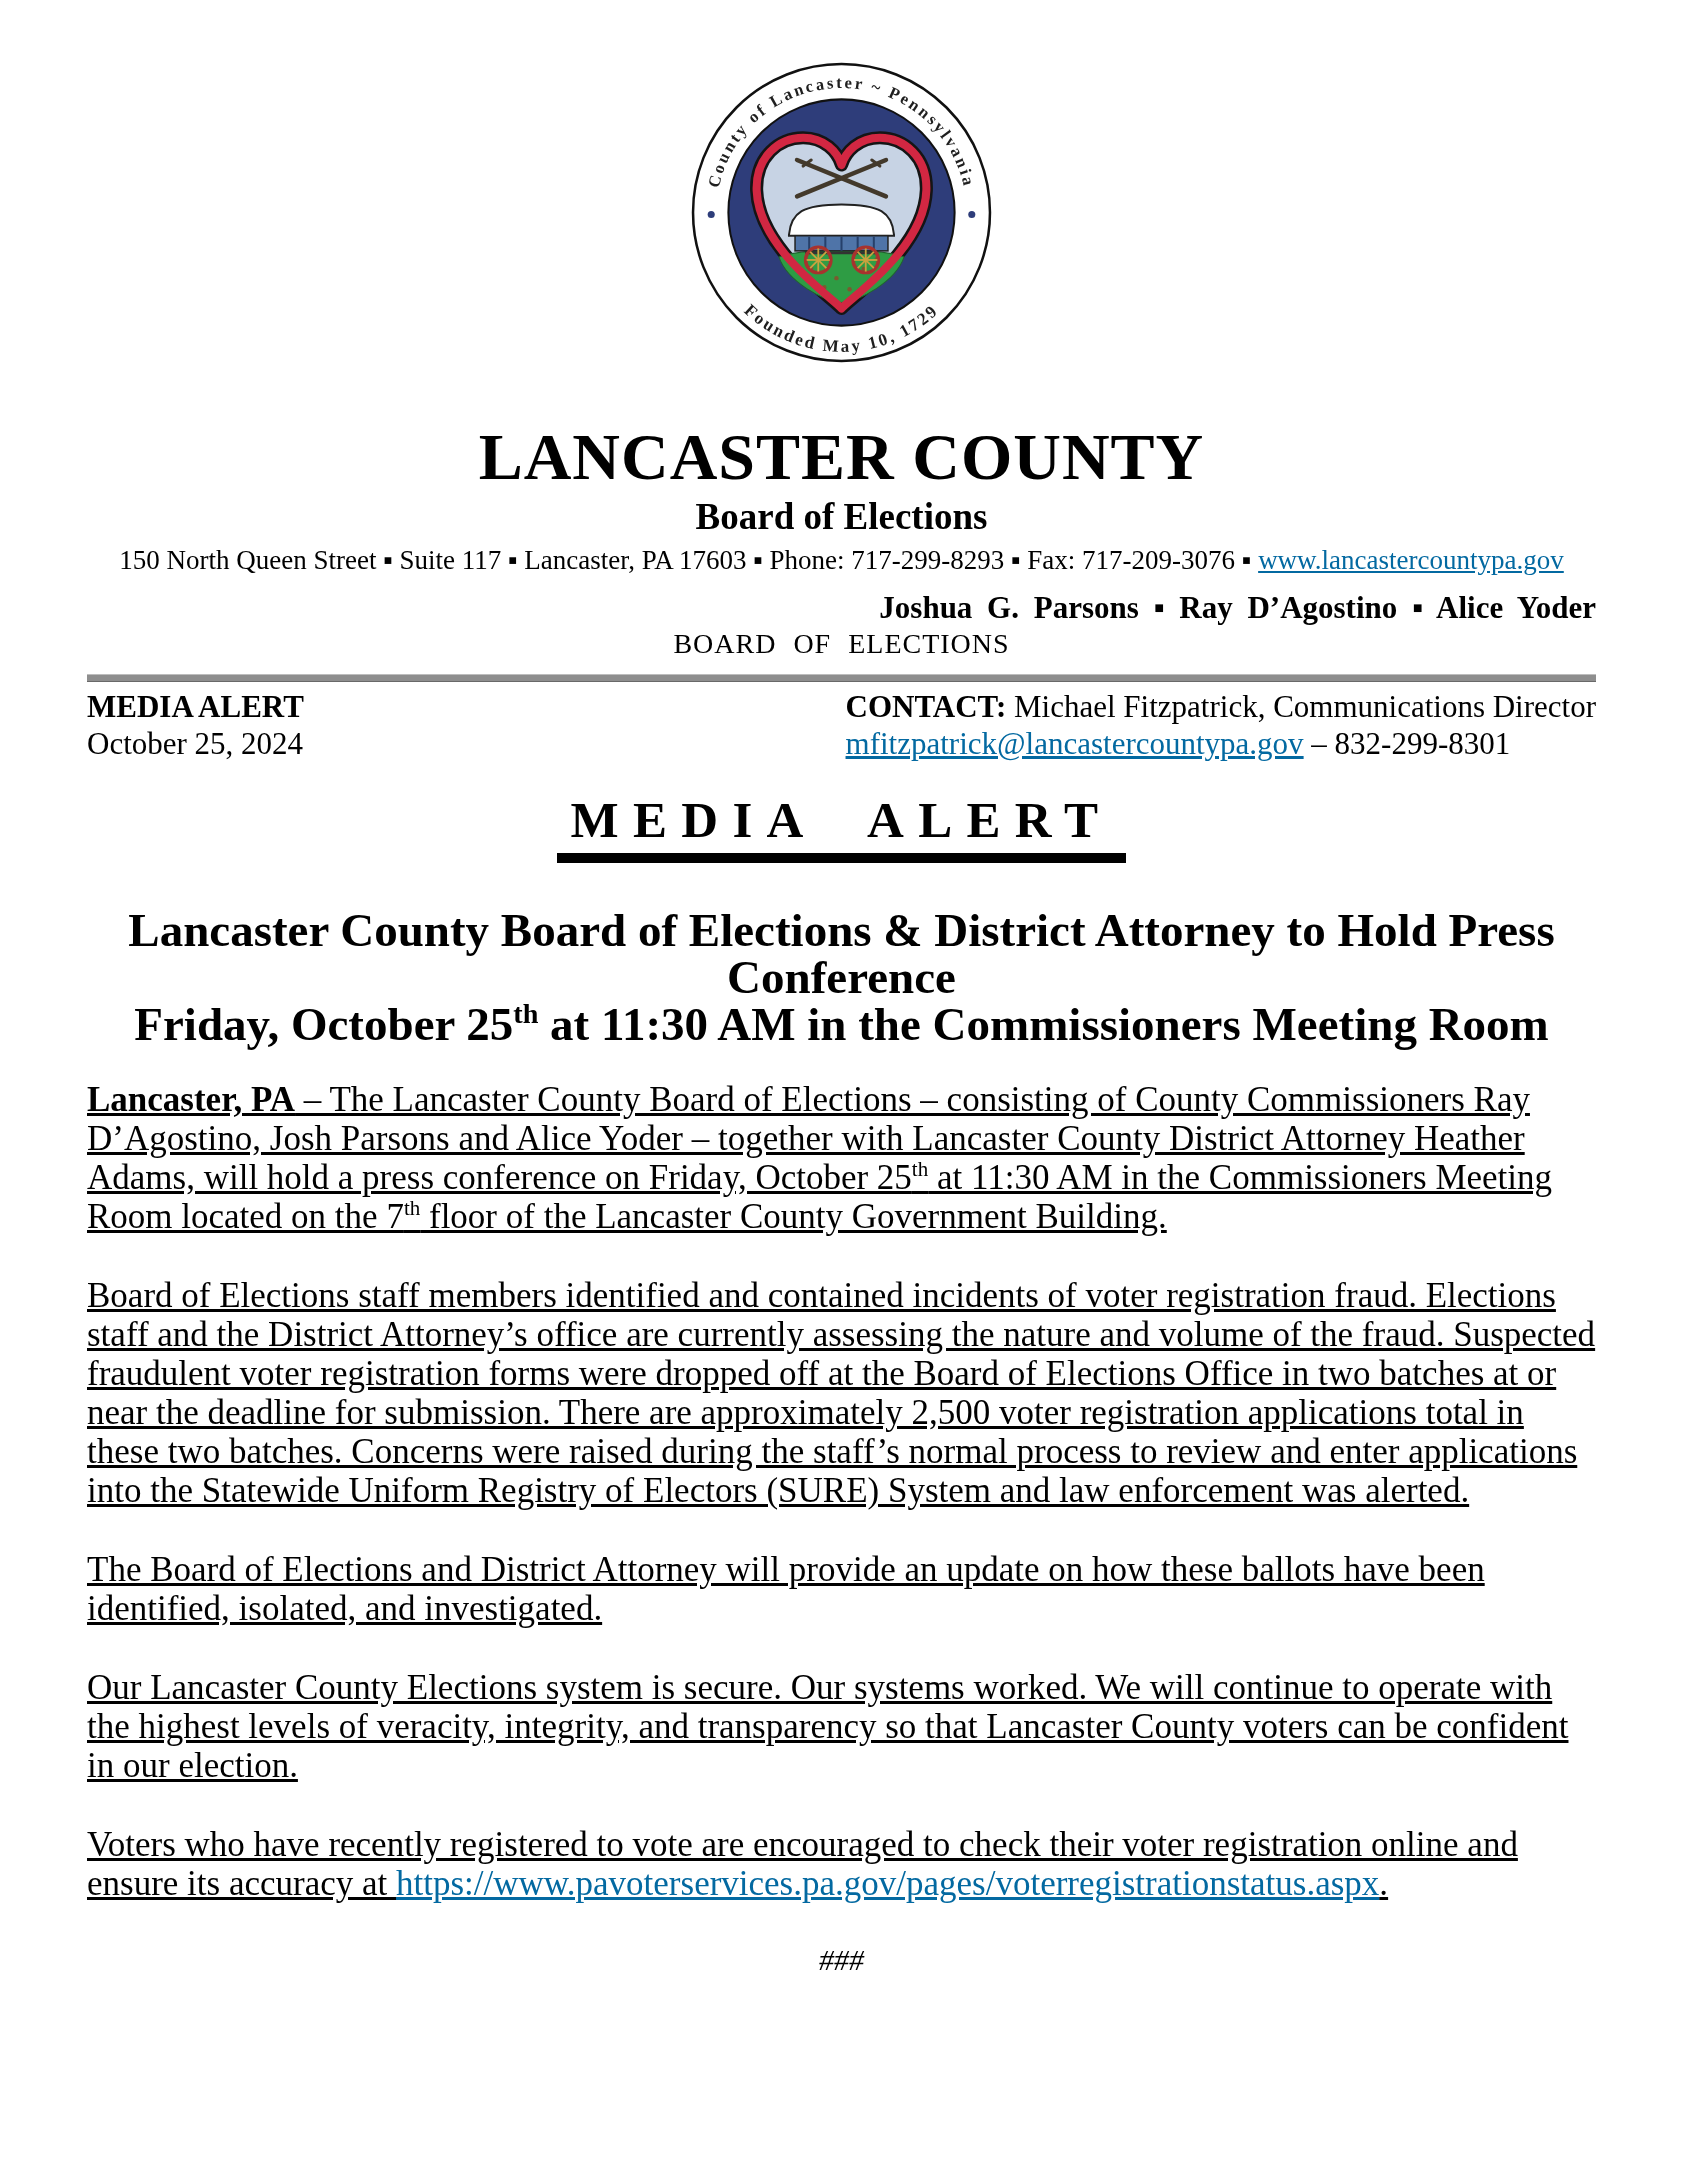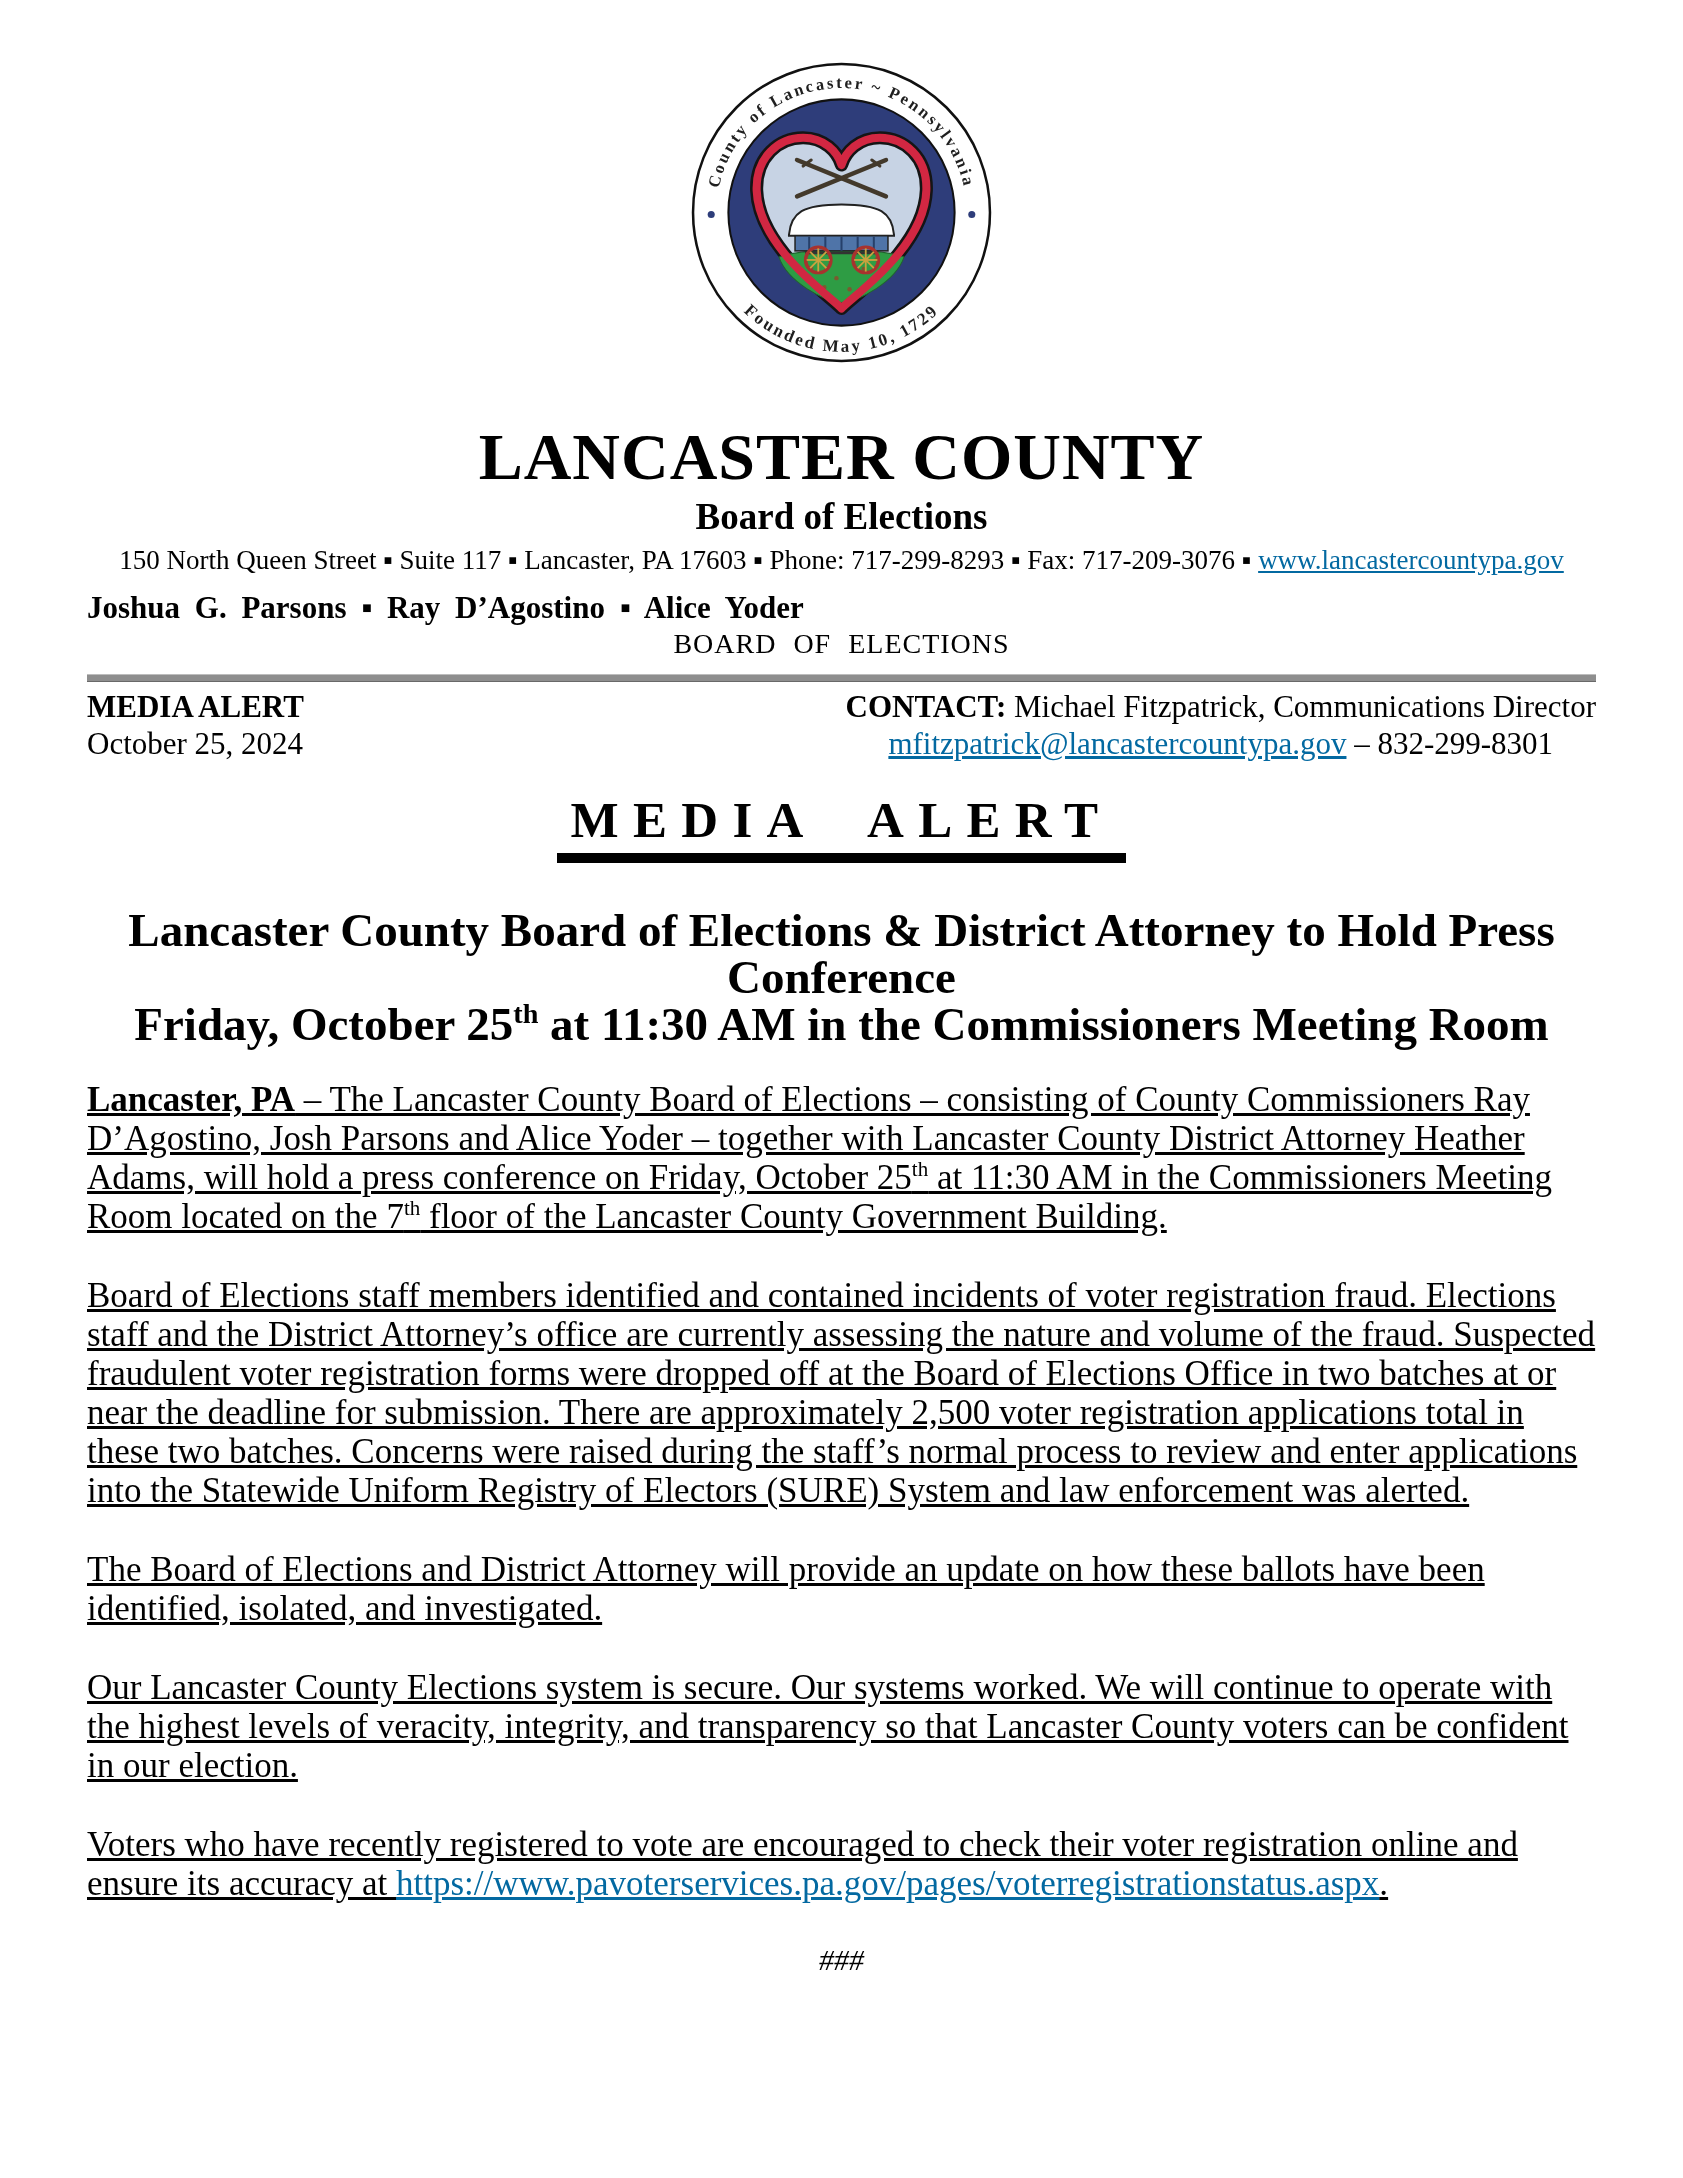--- a/index.html
+++ b/index.html
@@ -12,25 +12,25 @@
     font-family:"Liberation Serif","DejaVu Serif",serif;
     padding:0 87px;
     box-sizing:border-box;
     overflow:hidden;
   }
   .seal{display:block;margin:61px auto 0;width:303px;height:303px;}
   .seal text{font-family:"Liberation Serif","DejaVu Serif",serif;font-weight:bold;fill:#1f1f1f;}
   .org-name{margin-top:57px;font-size:66px;font-weight:bold;text-align:center;line-height:1.08;letter-spacing:1px;}
   .dept-name{font-size:37px;font-weight:bold;text-align:center;margin-top:4px;line-height:1.12;}
   .addr-line{font-size:27px;text-align:center;margin-top:7px;line-height:1.15;}
-  .names-line{font-size:31px;font-weight:bold;text-align:left;margin-top:15px;word-spacing:7px;line-height:1.12;}
+  .names-line{font-size:31px;font-weight:bold;text-align:right;margin-top:15px;word-spacing:7px;line-height:1.12;}
   .sub-line{font-size:28px;text-align:center;margin-top:3px;word-spacing:9px;letter-spacing:1px;line-height:1.12;}
   .rule{height:6px;background:#8e8e8e;border-top:1px solid #bdbdbd;border-bottom:1px solid #696969;margin-top:14px;}
   .meta-row{display:flex;justify-content:space-between;margin-top:6px;font-size:31px;line-height:37px;}
-  .meta-right{text-align:center;}
+  .meta-right{text-align:left;}
   .alert-wrap{text-align:center;margin-top:32px;}
   .alert-title{
     display:inline-block;
     font-size:51px;font-weight:bold;
     letter-spacing:0.28em;word-spacing:0.55em;
     border-bottom:10px solid #000;
     padding:0 14px 6px 14px;
     line-height:1.05;
   }
   .headline{text-align:center;font-weight:bold;font-size:47px;line-height:47px;margin-top:44px;}

